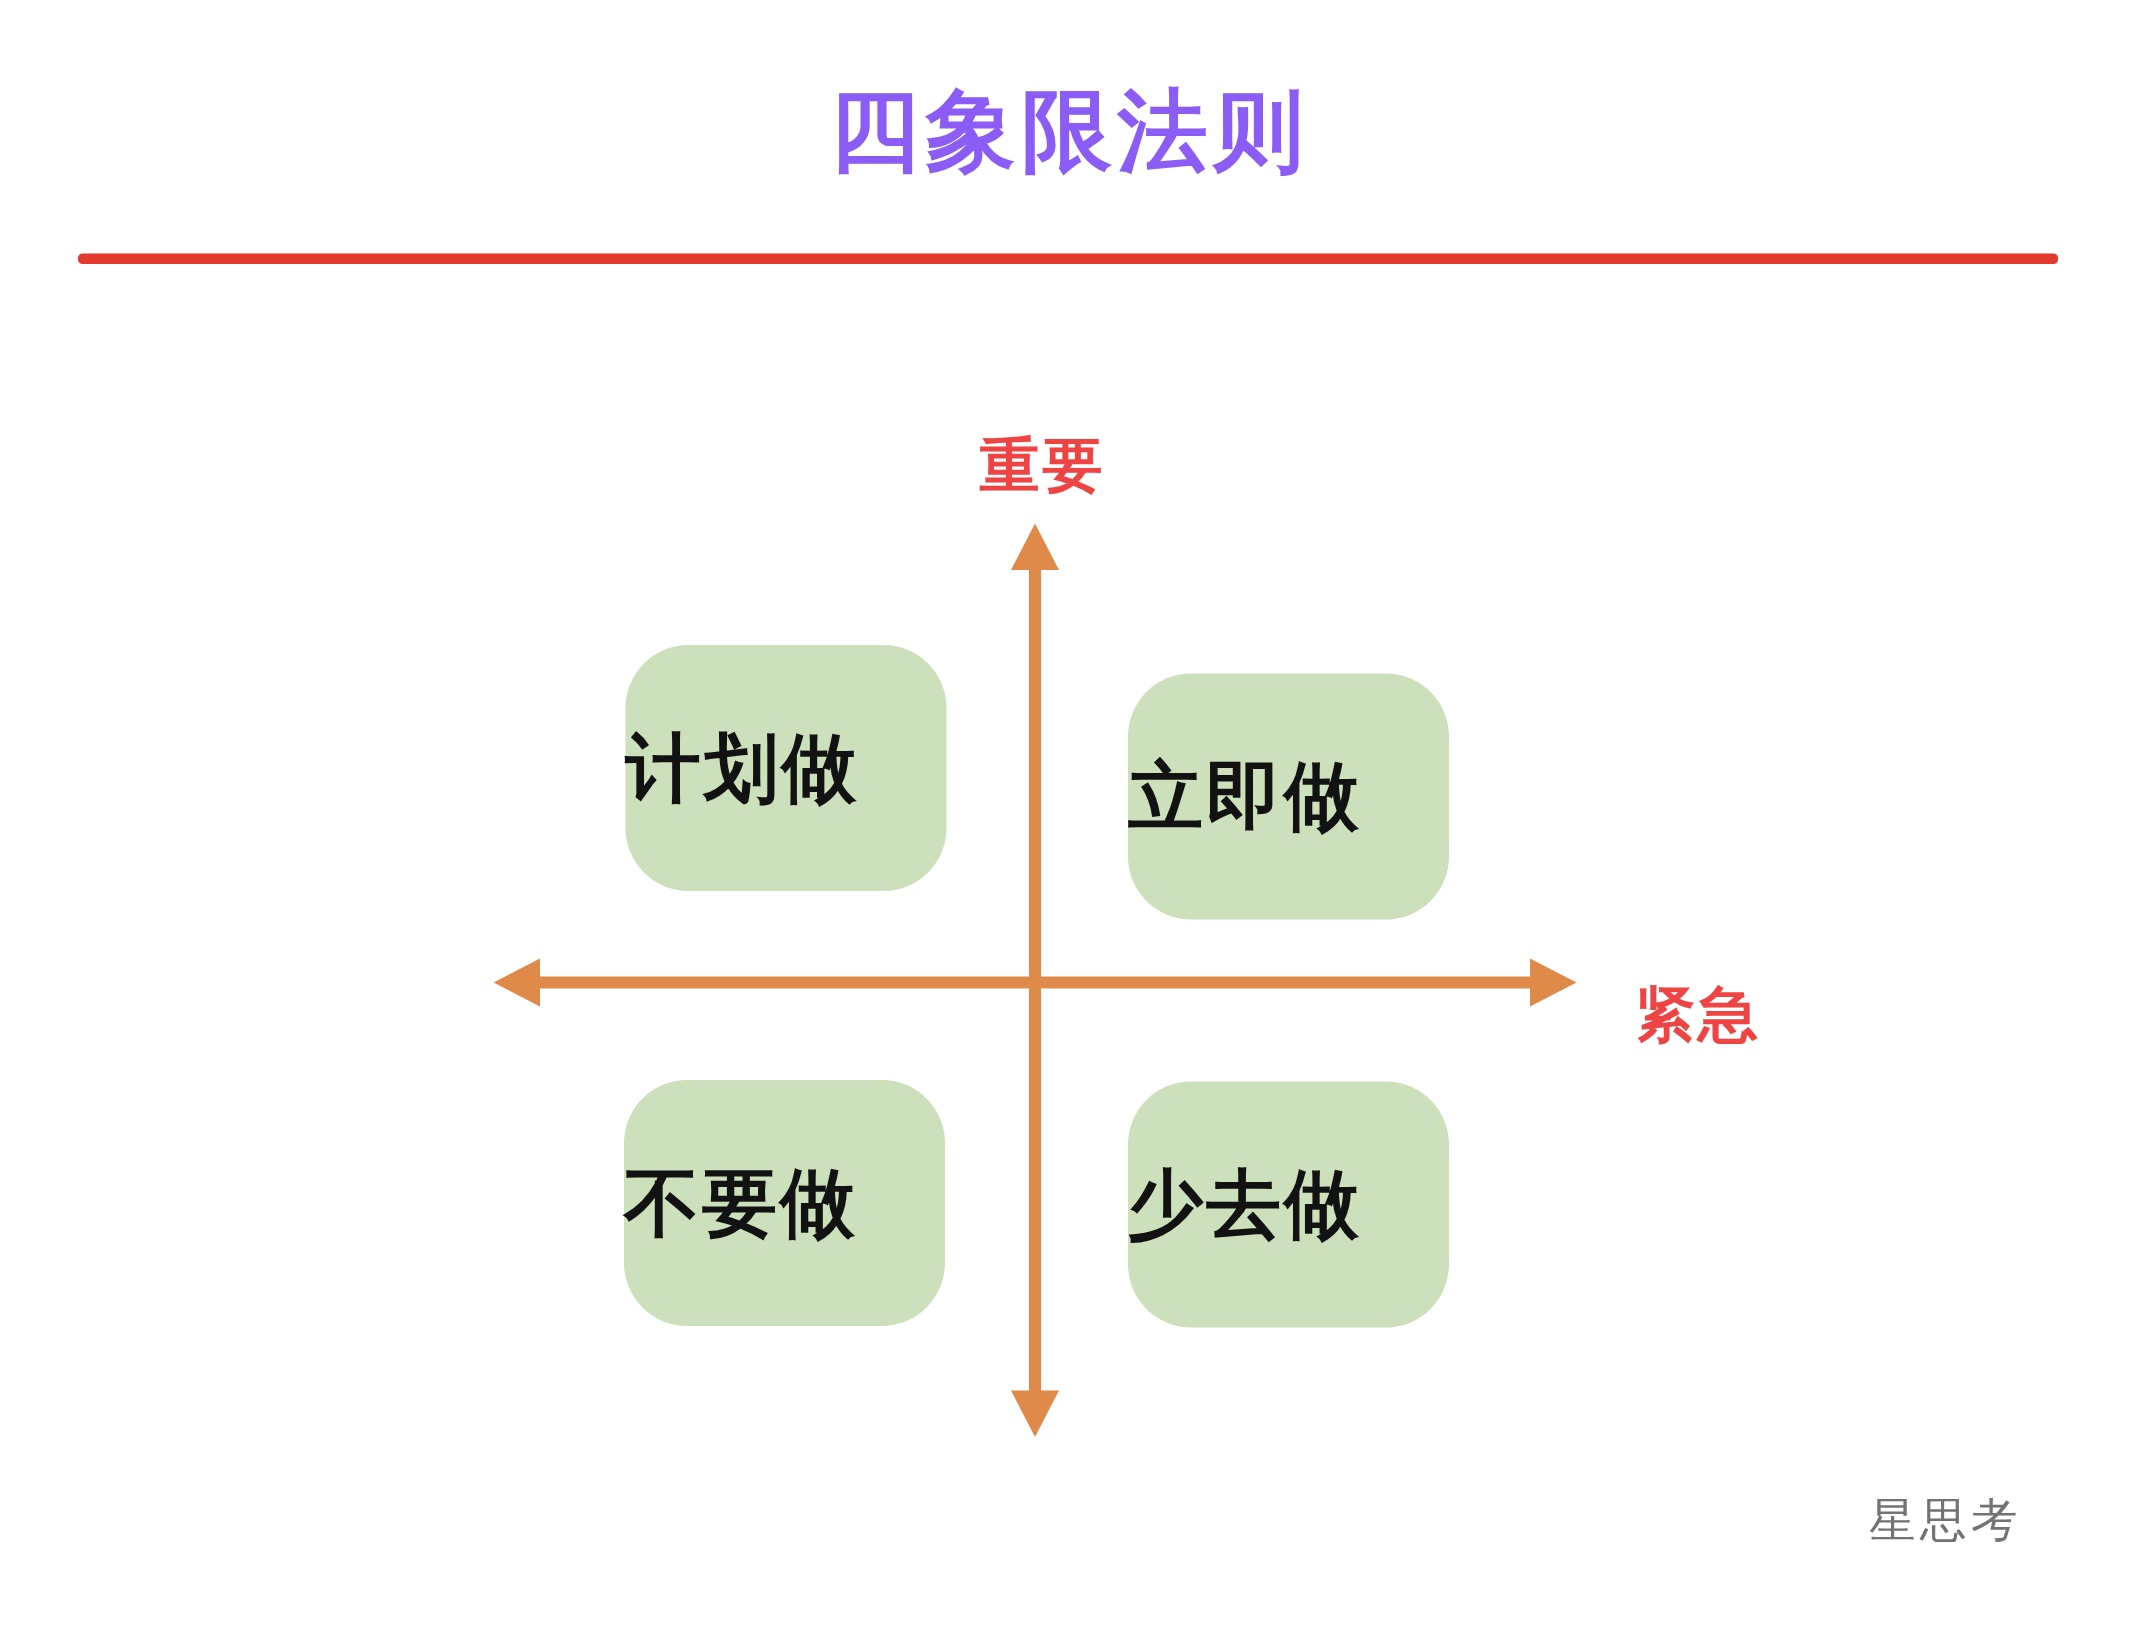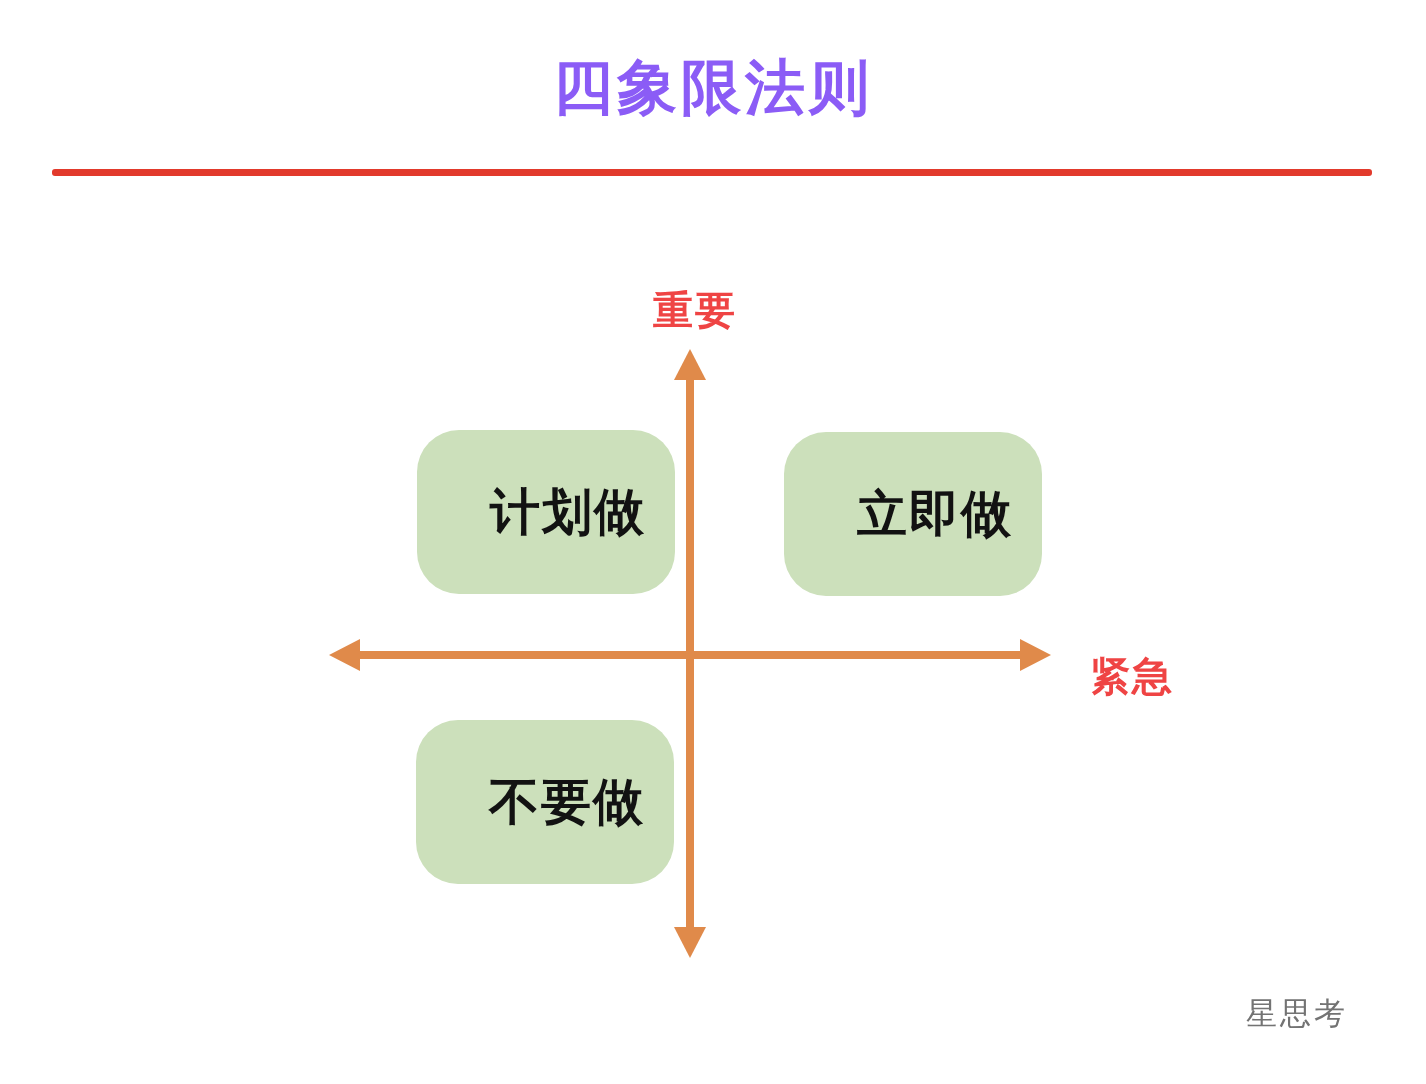--- a/index.html
+++ b/index.html
@@ -55,29 +55,27 @@
   .axis-label.left   { left: 165px; top: 633px; }
   .axis-label.right  { left: 1090px; top: 633px; margin-top: 16px; }
   .quadrant {
     position: absolute;
     width: 214px;
     height: 164px;
     background: #cce0bb;
     border-radius: 42px;
     display: flex;
     align-items: center;
-    justify-content: center;
     font-size: 50px;
     font-weight: 700;
     color: #121212;
     letter-spacing: 2px;
-    padding-left: 44px;
   }
   .quadrant.q-plan      { left: 417px; top: 430px; }
-  .quadrant.q-immediate { left: 752px; top: 432px; margin-left: 32px; }
+  .quadrant.q-immediate { left: 752px; top: 449px; }
   .quadrant.q-dont      { left: 416px; top: 720px; }
   .quadrant.q-less      { left: 752px; top: 721px; }
   .watermark {
     position: absolute;
     left: 1246px;
     top: 993px;
     font-size: 31px;
     font-weight: 400;
     color: #737373;
     letter-spacing: 3px;
@@ -112,16 +110,19 @@
 
   <div class="quadrant q-plan">
     <span>计划做</span>
   </div>
   <div class="quadrant q-immediate">
     <span>立即做</span>
   </div>
   <div class="quadrant q-dont">
     <span>不要做</span>
   </div>
+  <div class="quadrant q-less">
+    <span>少去做</span>
+  </div>
 
   <div class="watermark">星思考</div>
 
 </div>
 
 </body></html>

